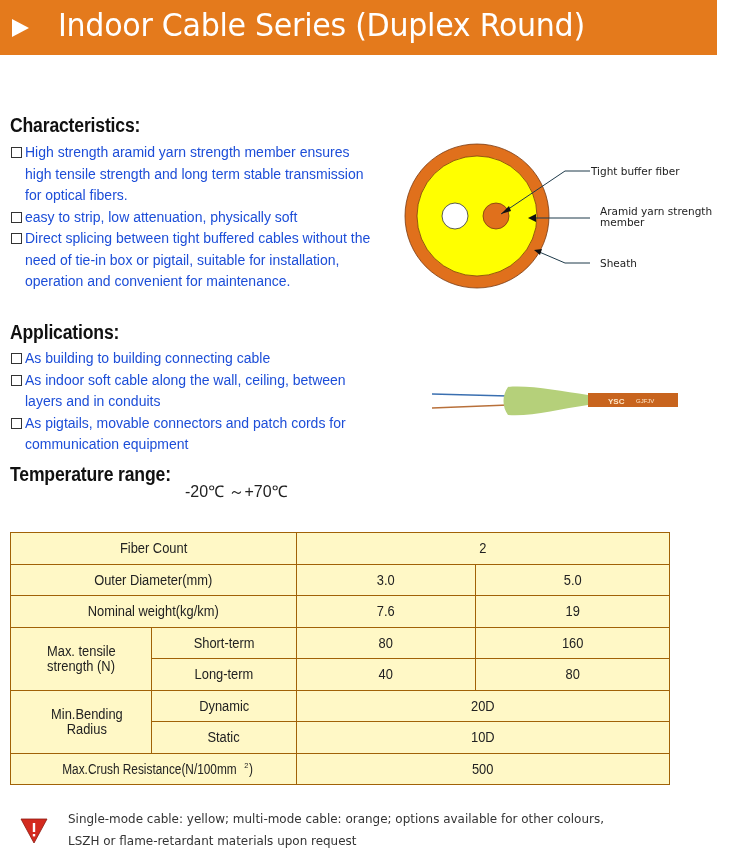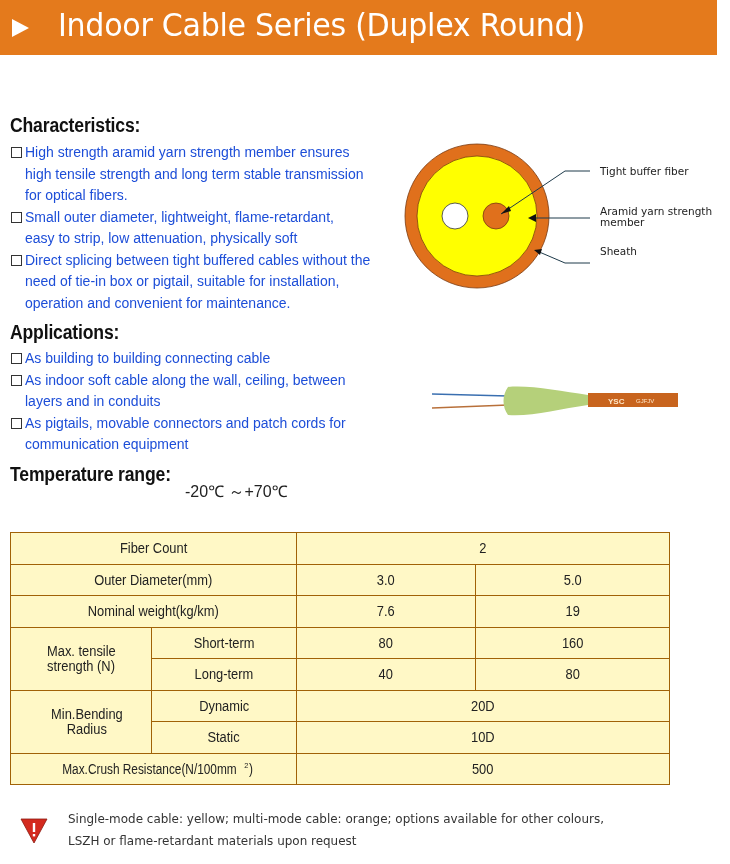--- a/index.html
+++ b/index.html
@@ -71,21 +71,20 @@
 <div class="section-title" style="top:114px;">Characteristics:</div>
 <div class="list" style="top:142px;">
   <div class="item">
     <span class="box"></span>
     <div>High strength aramid yarn strength member ensures</div>
     <div>high tensile strength and long term stable transmission</div>
     <div>for optical fibers.</div>
   </div>
   <div class="item">
     <span class="box"></span>
-    <div>Small outer diameter, lightweight, flame-retardant,</div>
     <div>easy to strip, low attenuation, physically soft</div>
   </div>
   <div class="item">
     <span class="box"></span>
     <div>Direct splicing between tight buffered cables without the</div>
     <div>need  of tie-in box or pigtail, suitable for installation,</div>
     <div>operation and convenient for maintenance.</div>
   </div>
 </div>
 
@@ -117,26 +116,26 @@
     <circle cx="55" cy="86" r="13" fill="#ffffff" stroke="#333" stroke-width="0.8"></circle>
     <circle cx="96" cy="86" r="13" fill="#e0701c" stroke="#7a3a10" stroke-width="0.8"></circle>
 
     <polyline points="190,41 165,41 101,84" fill="none" stroke="#1e3a4a" stroke-width="1"></polyline>
     <polygon points="101,84 109,76 111,81" fill="#111"></polygon>
     <line x1="190" y1="88" x2="131" y2="88" stroke="#1e3a4a" stroke-width="1"></line>
     <polygon points="128,88 136,84 136,92" fill="#111"></polygon>
     <polyline points="190,133 165,133 137,121" fill="none" stroke="#1e3a4a" stroke-width="1"></polyline>
     <polygon points="134,120 142,119 140,125" fill="#111"></polygon>
   </svg>
-  <div class="callout" style="left:200px; top:36px;">Tight buffer fiber</div>
+  <div class="callout" style="left:191px; top:36px;">Tight buffer fiber</div>
   <div class="callout" style="left:200px; top:76px;">
     <div>Aramid yarn strength</div>
     <div>member</div>
   </div>
-  <div class="callout" style="left:200px; top:116px;">Sheath</div>
+  <div class="callout" style="left:200px; top:128px;">Sheath</div>
 </div>
 
 <div class="cable-photo">
   <svg width="250" height="36" viewBox="0 0 250 36">
     <line x1="2" y1="11" x2="78" y2="13" stroke="#3a6fb0" stroke-width="1.5"></line>
     <line x1="2" y1="25" x2="78" y2="22" stroke="#b8703a" stroke-width="1.5"></line>
     <path d="M78 4 C100 2, 130 8, 158 12 L158 22 C130 26, 100 34, 78 32 C72 24, 72 12, 78 4 Z" fill="#b5d07a"></path>
     <rect x="158" y="10" width="90" height="14" fill="#c8641e"></rect>
     <text x="178" y="20.5" font-family="Liberation Sans, sans-serif" font-size="8" font-weight="bold" fill="#ffe7c8">YSC</text>
     <text x="206" y="20" font-family="Liberation Sans, sans-serif" font-size="6" fill="#ffe7c8">GJFJV</text>

